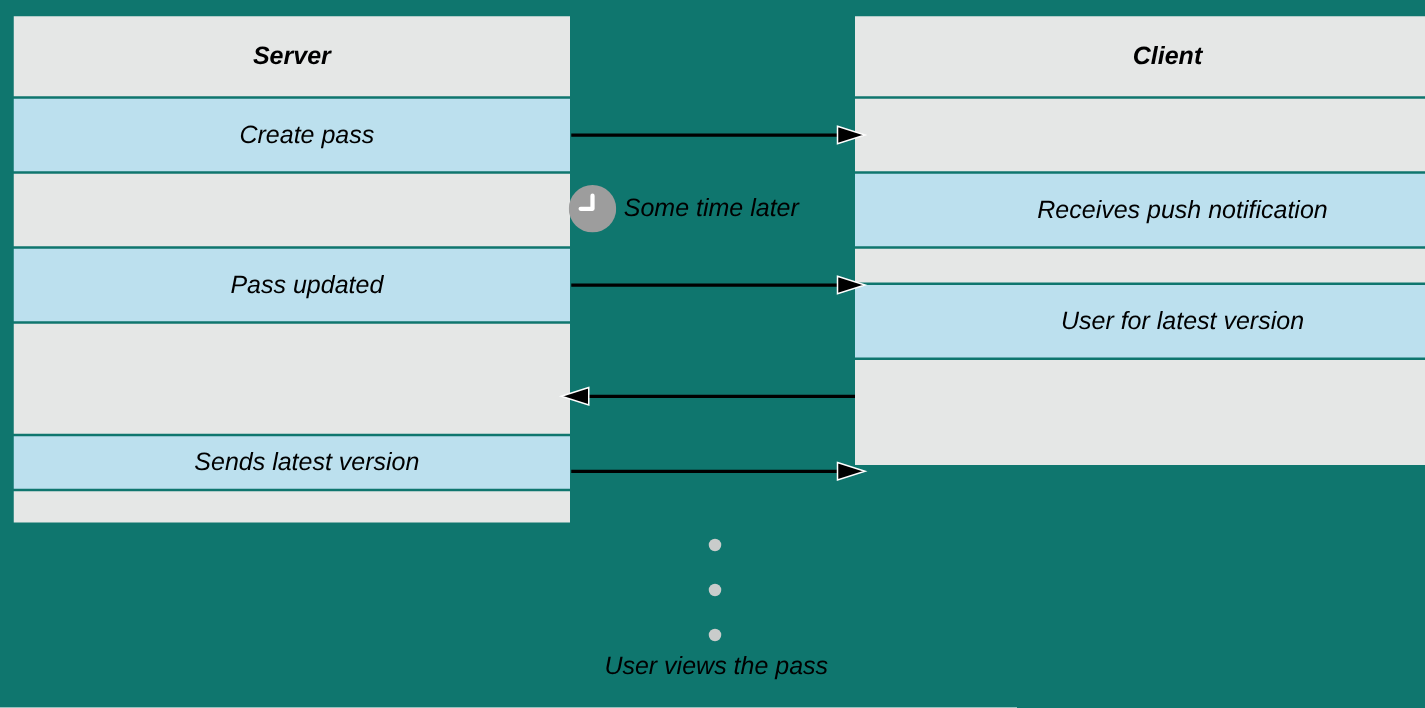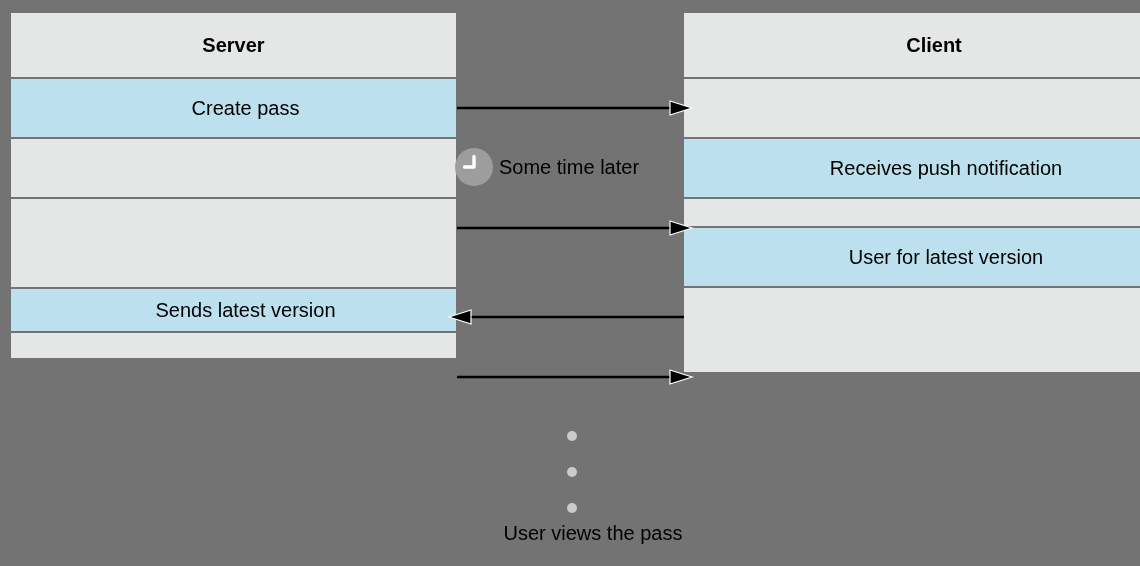--- a/index.html
+++ b/index.html
@@ -15,22 +15,23 @@
     margin: 0;
     padding: 0;
     background: #ffffff;
     font-family: "Liberation Sans", sans-serif;
     color: var(--text);
   }
   .stage {
     position: relative;
     width: 1140px;
     height: 566px;
-    background: #737373;
+    background: #0f766e;
     overflow: hidden;
+    font-style: italic;
   }
   .col {
     position: absolute;
     top: 13px;
   }
   .col-server { left: 11px;  width: 445px; }
   .col-client { left: 684px; width: 500px; }
   .row {
     display: flex;
     align-items: center;
@@ -88,36 +89,37 @@
     justify-content: space-between;
   }
   .dot {
     width: 10px;
     height: 10px;
     border-radius: 50%;
     background: var(--dot-gray);
   }
   .caption {
     position: absolute;
-    left: 443px;
+    left: 423px;
     top: 522px;
     width: 300px;
     text-align: center;
     font-size: 20px;
   }
 </style>
 </head>
 <body>
 
 <div class="stage">
 
   <div class="col col-server">
     <div class="row header">Server</div>
     <div class="row blue h58">Create pass</div>
     <div class="row gray h58"></div>
+    <div class="row blue h58">Pass updated</div>
     <div class="row gray h88"></div>
     <div class="row blue h56">Sends latest version</div>
     <div class="row gray h25"></div>
   </div>
 
   <div class="col col-client">
     <div class="row header">Client</div>
     <div class="row gray h58"></div>
     <div class="row blue h58">Receives push notification</div>
     <div class="row gray h27"></div>

